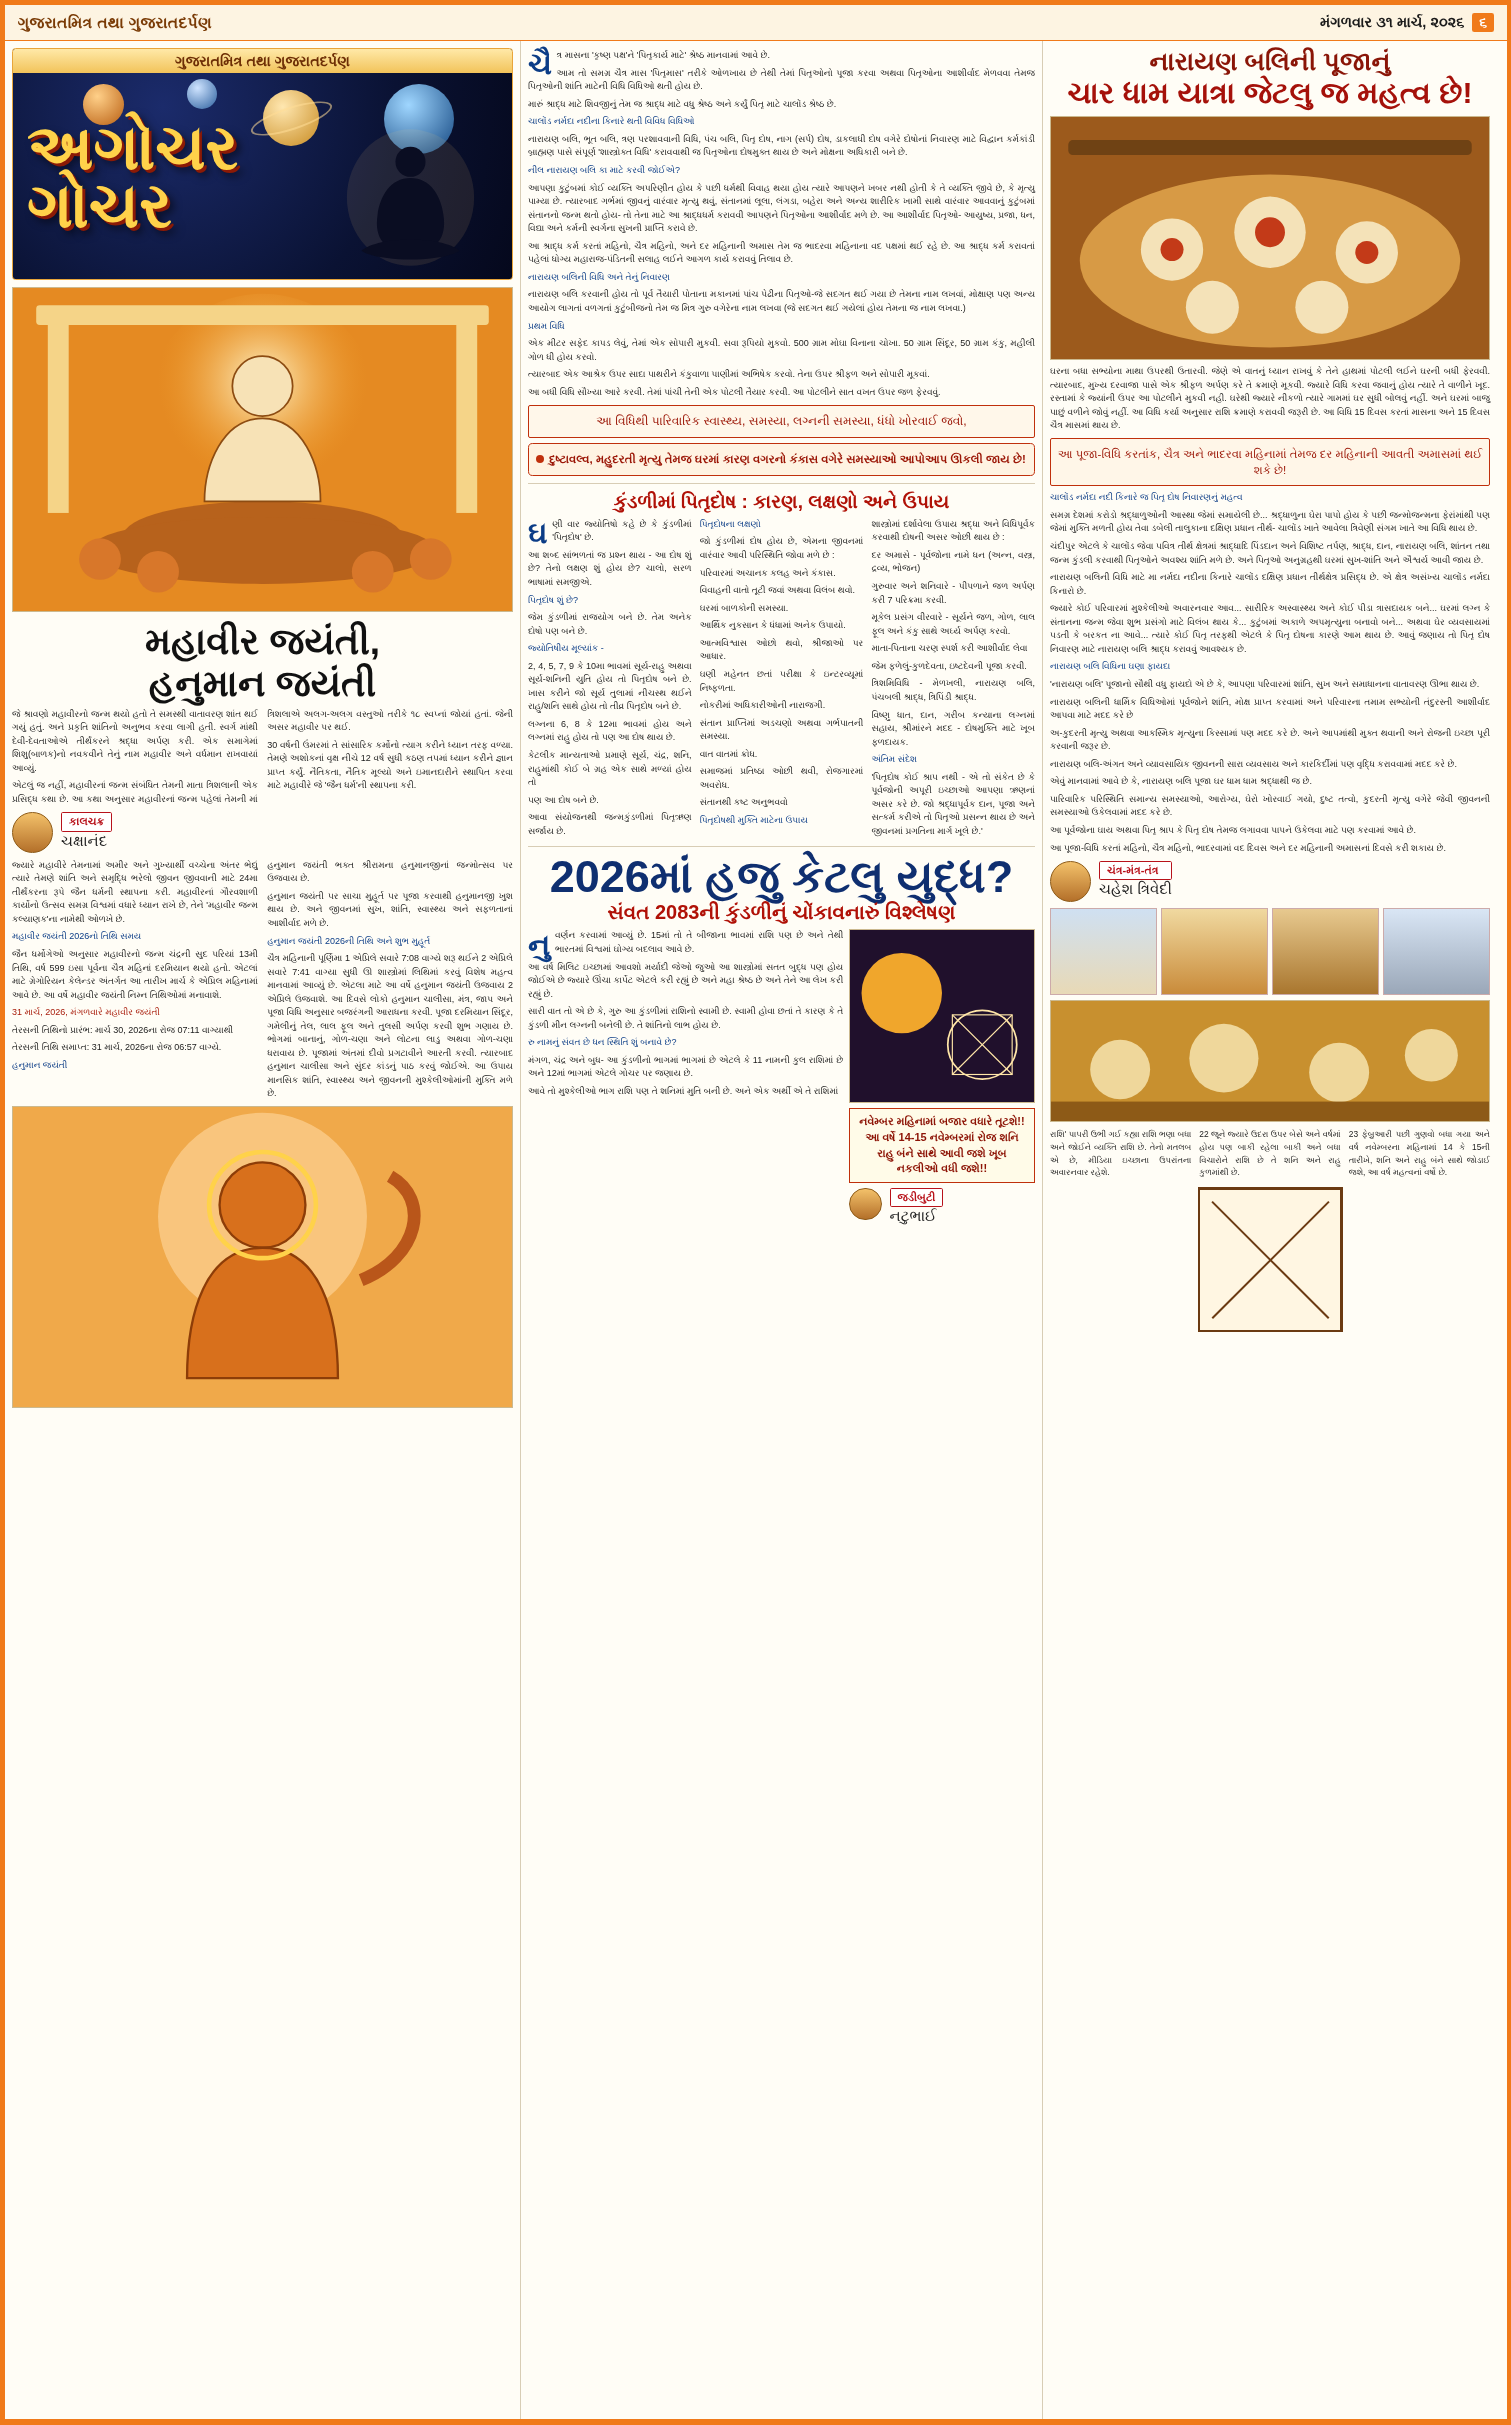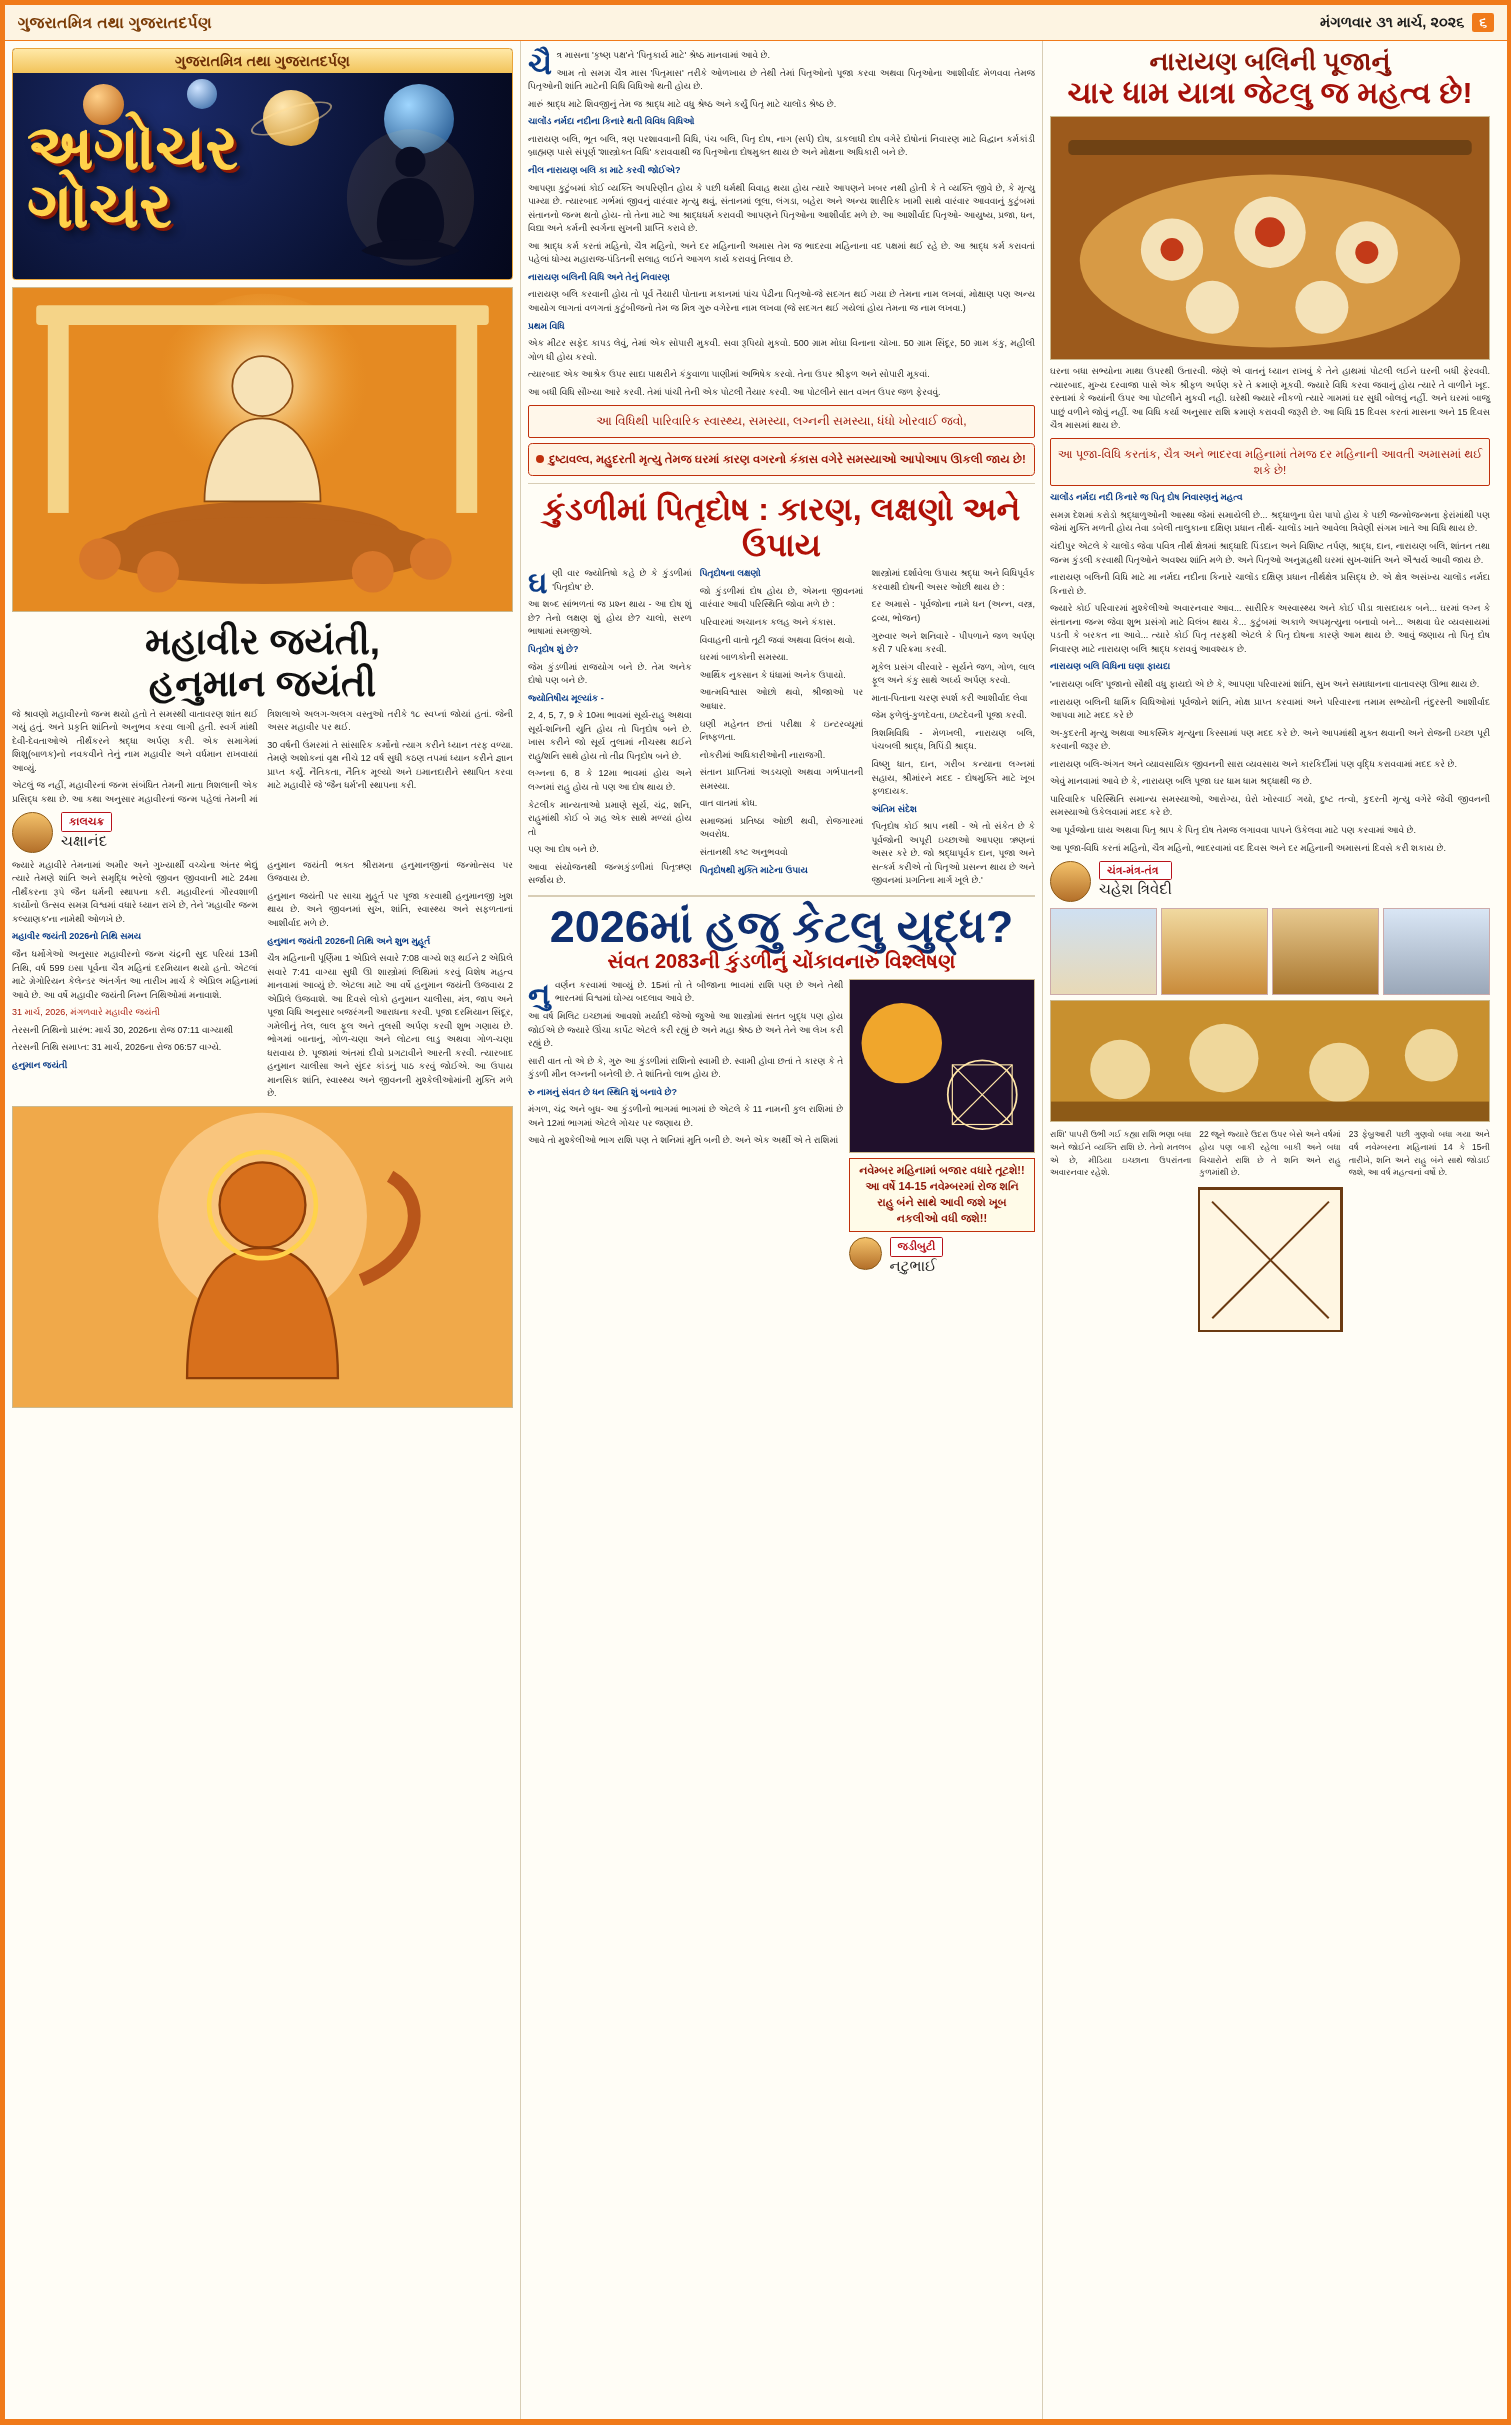--- a/index.html
+++ b/index.html
@@ -84,21 +84,21 @@
   }
   .headline-mid {
     font-size:25.5px; font-weight:bold; text-align:center; color:#8a1507;
     line-height:1.15; margin:5.8px 4.6px;
   }
   .body-text {
     font-size:9px; line-height:1.5; text-align:justify; color:#1b1b1b;
     padding:0 7px;
   }
   .body-text p { margin:0 0 4.1px; }
-  .subhead { font-weight:bold; color:#0b3c86; }
+  .subhead { font-weight:normal; color:#0b3c86; }
   .two-col { column-count:2; column-gap:9.3px; }
   .three-col { column-count:3; column-gap:8.1px; }
   .bold-red { font-weight:normal; color:#a81c0b; }
 
   
   .author-chip {
     display:flex; align-items:flex-start; gap:8px; margin:5.8px 7px;
   }
   .author-chip .ava {
     width:41px; height:41px; border-radius:50%;
@@ -123,21 +123,21 @@
     margin:5.8px 7px; padding:7px 8.1px 7px 20px;
     border:1.2px solid #c0300c; border-radius:4.6px; background:#fff3e2;
     font-size:11.6px; font-weight:bold; color:#9b1606; line-height:1.4;
     position:relative;
   }
   .bullet-callout::before{
     content:""; position:absolute; left:7px; top:10.4px;
     width:8.1px; height:8.1px; border-radius:50%; background:#c0300c;
   }
   .section-title {
-    font-size:32px; font-weight:bold; text-align:center; color:#0d2f6e;
+    font-size:19px; font-weight:bold; text-align:center; color:#0d2f6e;
     margin:8.1px 5.8px 2.3px; line-height:1.1;
   }
   .section-title.red { color:#b01107; }
   .hr { height:1.7px; background:#d8cdb5; margin:7px 7px; }
   .big-num-head {
     font-size:45px; font-weight:bold; text-align:center;
     color:#0f2f70; line-height:1; margin:5.8px 0 1.2px;
   }
   .big-num-sub {
     font-size:20px; font-weight:bold; text-align:center; color:#b01107;

